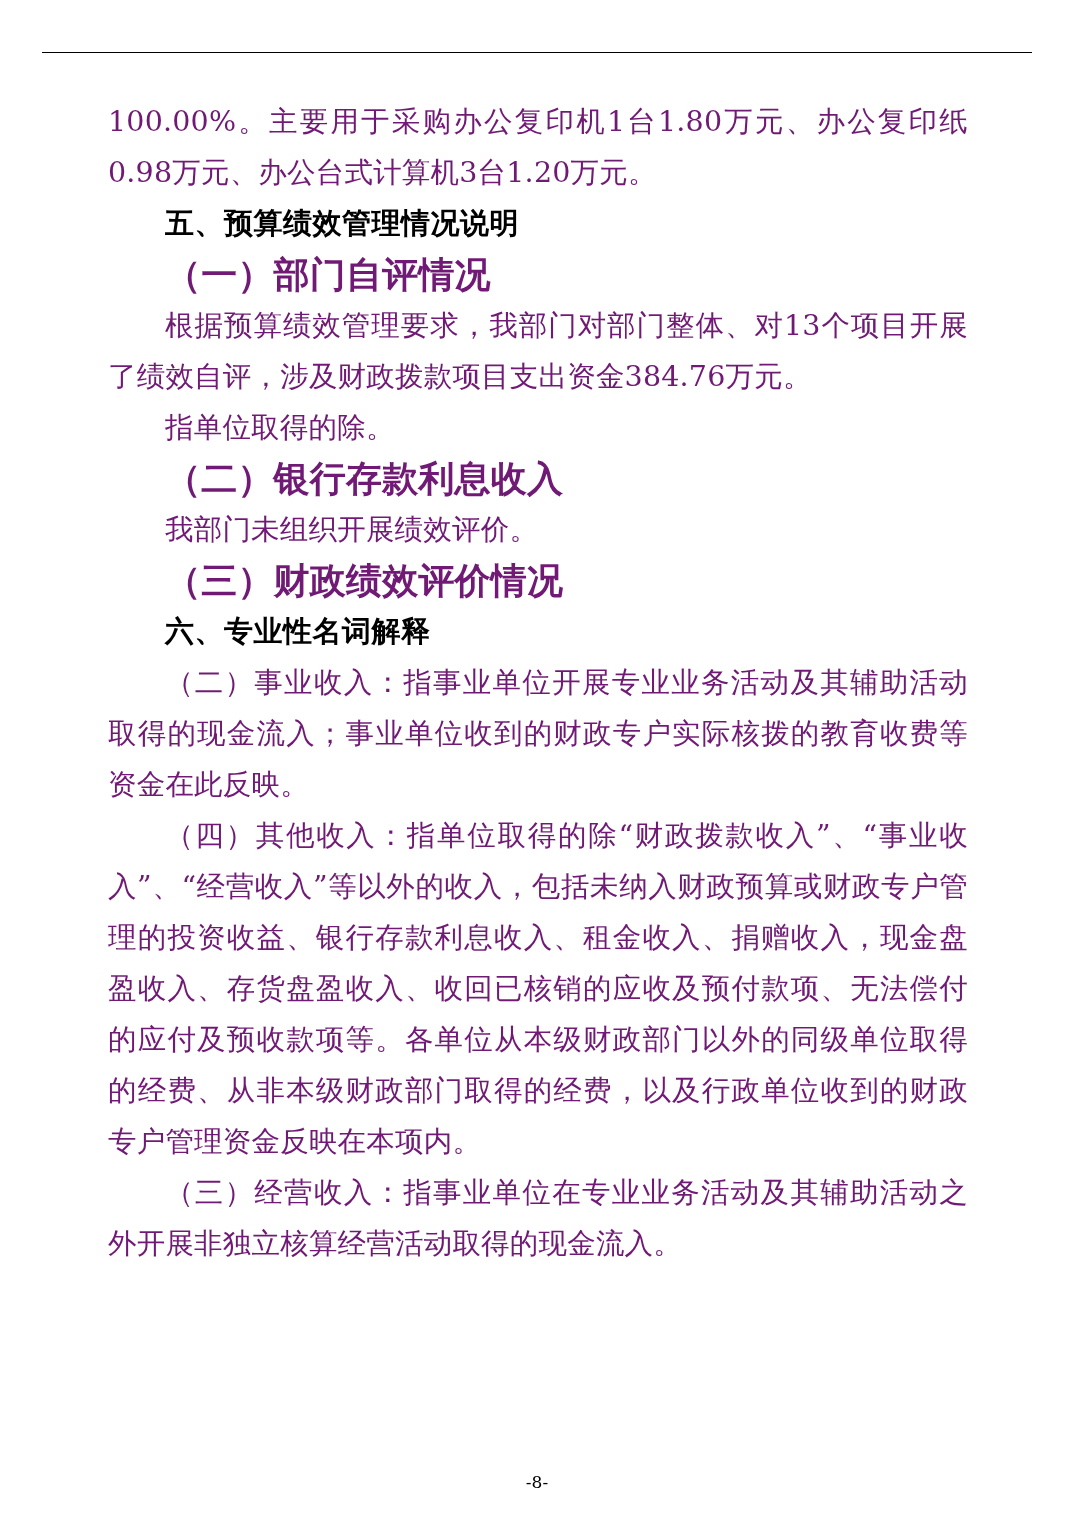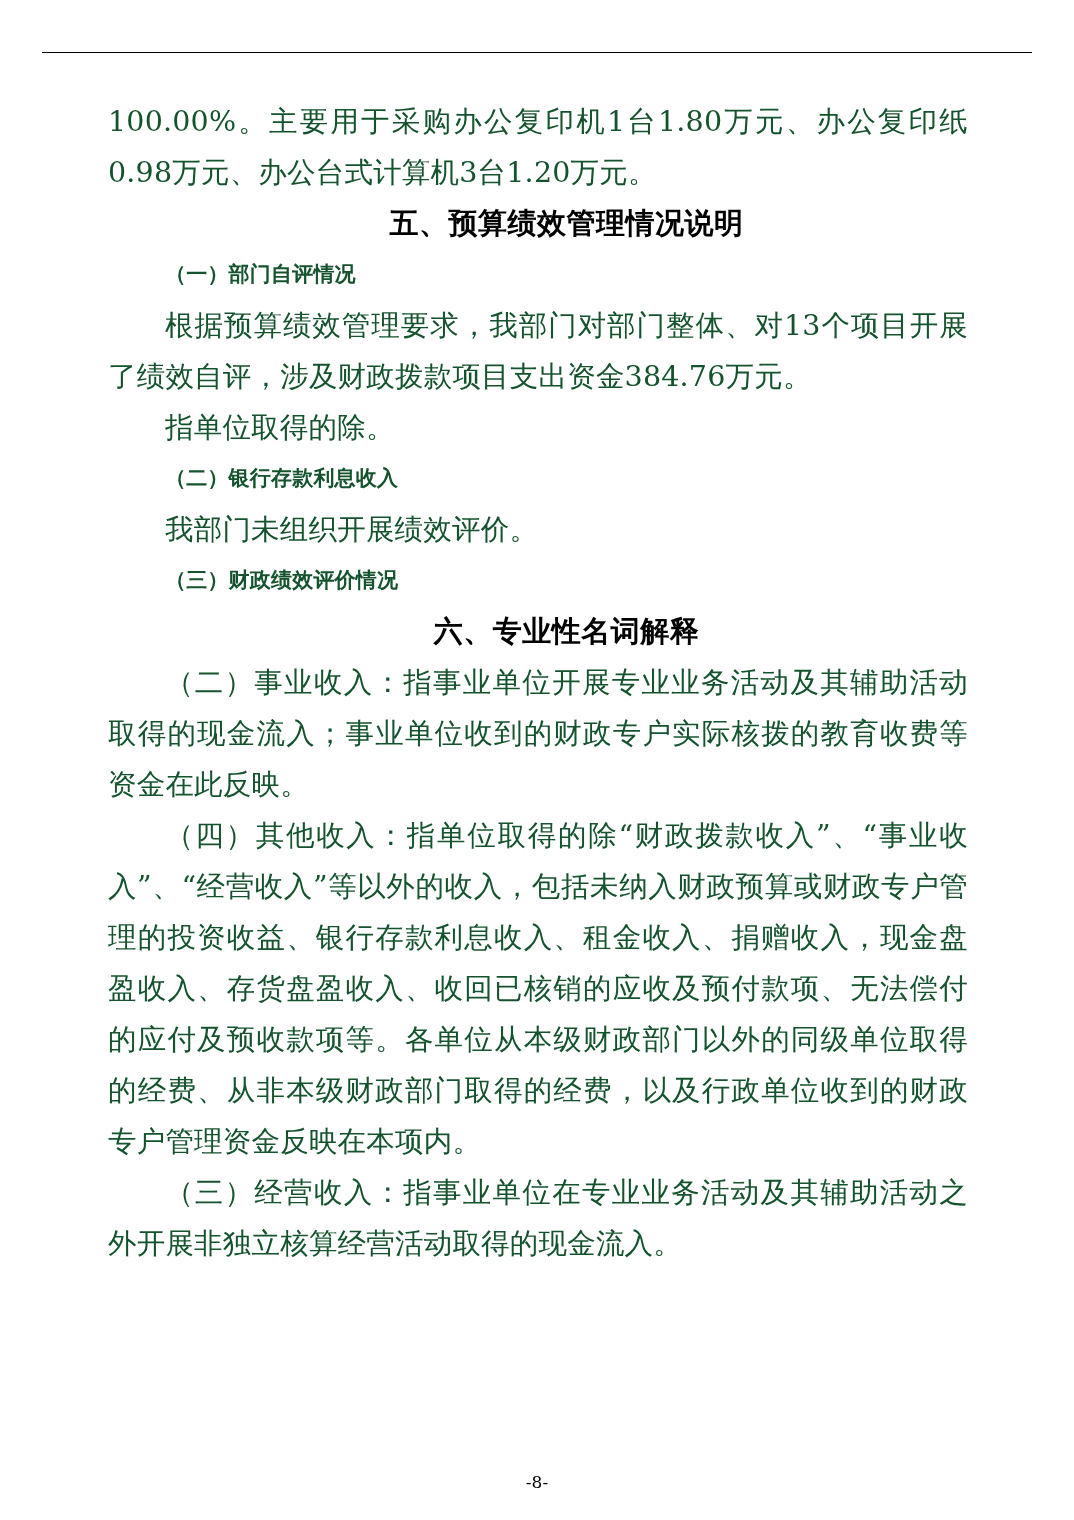--- a/index.html
+++ b/index.html
@@ -45,41 +45,40 @@
     width: 860px;
   }
   p {
     margin: 0;
     font-size: 28.5px;
     line-height: 51px;
     letter-spacing: 0.2px;
     text-align: justify;
     text-justify: inter-ideograph;
     font-family: "DejaVu Serif", "Liberation Serif", serif;
-    color: #14532d;
+    color: #701a75;
   }
   p.indent {
     text-indent: 57px;
   }
   h2 {
     margin: 0;
     font-size: 29px;
     line-height: 51px;
     font-weight: bold;
     text-indent: 57px;
     letter-spacing: 0.5px;
     font-family: "DejaVu Sans", "Liberation Sans", sans-serif;
     color: #000000;
-    text-align: center;
   }
   p.sub-head {
     font-weight: bold;
     text-indent: 57px;
-    font-family: Liberation Serif, serif;
-    font-size: 21px;
+    font-family: Liberation Sans, sans-serif;
+    font-size: 36px;
     letter-spacing: 0.2px;
   }
   .footer {
     position: absolute;
     bottom: 28px;
     left: 0;
     width: 1074px;
     text-align: center;
     font-size: 17px;
     font-family: "DejaVu Serif", "Liberation Serif", serif;

